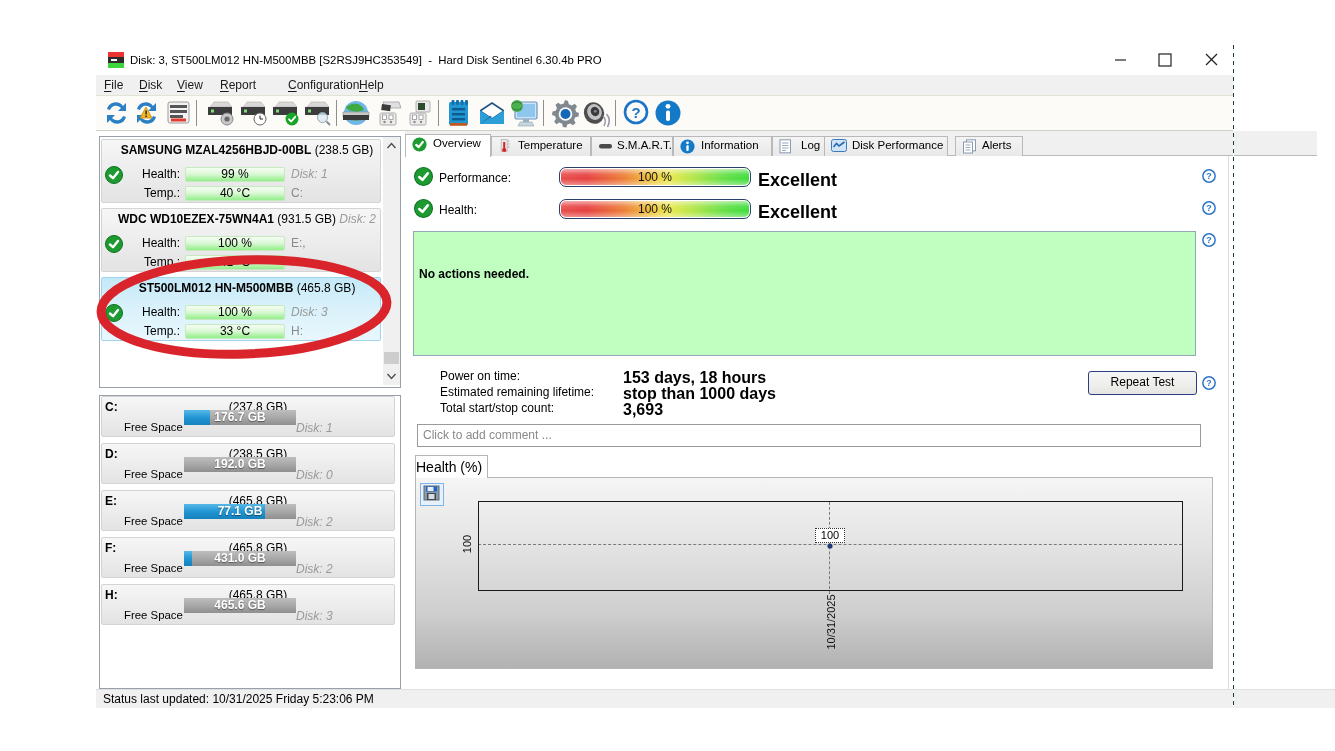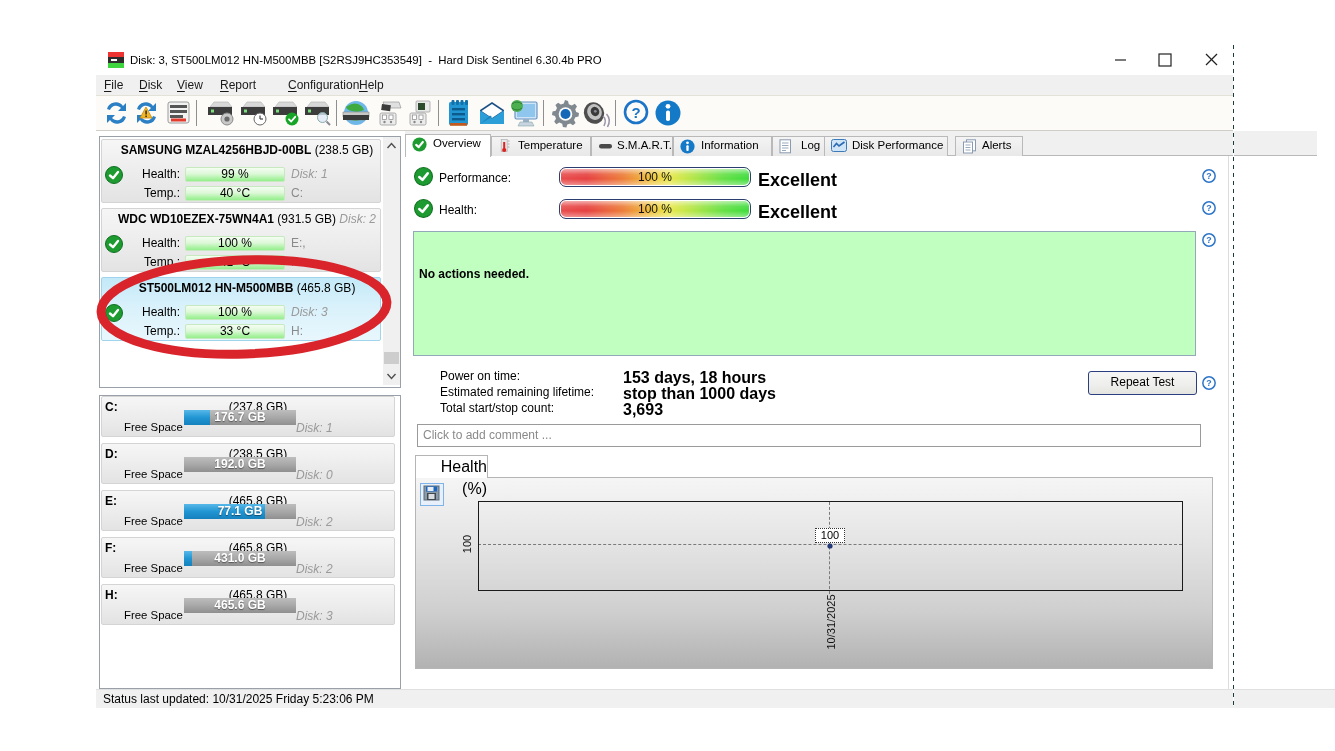--- a/index.html
+++ b/index.html
@@ -54,21 +54,21 @@
   .rainbar .gloss{position:absolute;left:0;right:0;top:0;bottom:0;border-radius:6px;
      background:linear-gradient(180deg,rgba(255,255,255,.65) 0%,rgba(255,255,255,.1) 35%,rgba(255,255,255,0) 60%,rgba(255,255,255,.45) 100%);}
   .rainbar .pct{position:absolute;left:0;right:0;top:0;text-align:center;line-height:18px;font-size:12px;color:#111;}
   .excl{position:absolute;left:353px;top:2px;font-weight:bold;font-size:18px;}
   #greenbox{left:413px;top:231px;width:783px;height:125px;background:#c0ffc0;border:1px solid #93a8b8;box-sizing:border-box;font-size:12px;}
   .inforow{position:absolute;left:421px;font-size:12px;margin-left:19px;}
   .inforow b{position:absolute;left:183px;white-space:nowrap;font-size:16px;}
   #repeatbtn{left:1088px;top:371px;width:107px;height:22px;border:1px solid #2b3f80;border-radius:3px;
      background:linear-gradient(180deg,#f6f6f6 0%,#eeeeec 60%,#e4e4e0 100%);text-align:center;line-height:21px;font-size:12px;}
   #comment{left:417px;top:424px;width:777px;height:21px;border:1px solid #9a9a9a;color:#8a8a8a;font-size:12px;line-height:20px;padding-left:5px;background:#fff;}
-  #htab{left:415px;top:455px;width:71px;height:22px;border:1px solid #b5b5b5;border-bottom:none;background:#fff;text-align:right;line-height:22px;font-size:16px;z-index:2;}
+  #htab{left:415px;top:455px;width:71px;height:22px;border:1px solid #b5b5b5;border-bottom:none;background:#fff;text-align:left;line-height:22px;font-size:14px;z-index:2;}
   #chartpanel{left:415px;top:477px;width:798px;height:192px;border:1px solid #b5b5b5;
      background:linear-gradient(180deg,#f5f5f5 0%,#e4e4e4 35%,#cfcfcf 70%,#b2b2b2 100%);box-sizing:border-box;}
   #plot{position:absolute;left:62px;top:23px;width:703px;height:88px;border:1px solid #1a1a1a;}
   #savebtn{position:absolute;left:4px;top:5px;width:22px;height:21px;border:1px solid #7eb4ea;background:#e8f1fb;}
   .vlab{position:absolute;font-size:11px;color:#111;transform:rotate(-90deg);transform-origin:center;white-space:nowrap;}
   #hundredbox{position:absolute;left:337px;top:-20px;width:28px;height:13px;background:#fff;border:1px dotted #333;text-align:center;font-size:11px;line-height:13px;}
   .dashh{position:absolute;border-top:1px dashed #7a7a7a;}
   .dashv{position:absolute;border-left:1px dashed #7a7a7a;}
   #statusbar{left:96px;top:689px;width:1304px;height:18px;background:#f0f0f0;border-top:1px solid #e0e0e0;font-size:12px;}
   #statusbar span{position:absolute;left:7px;top:2px;}

